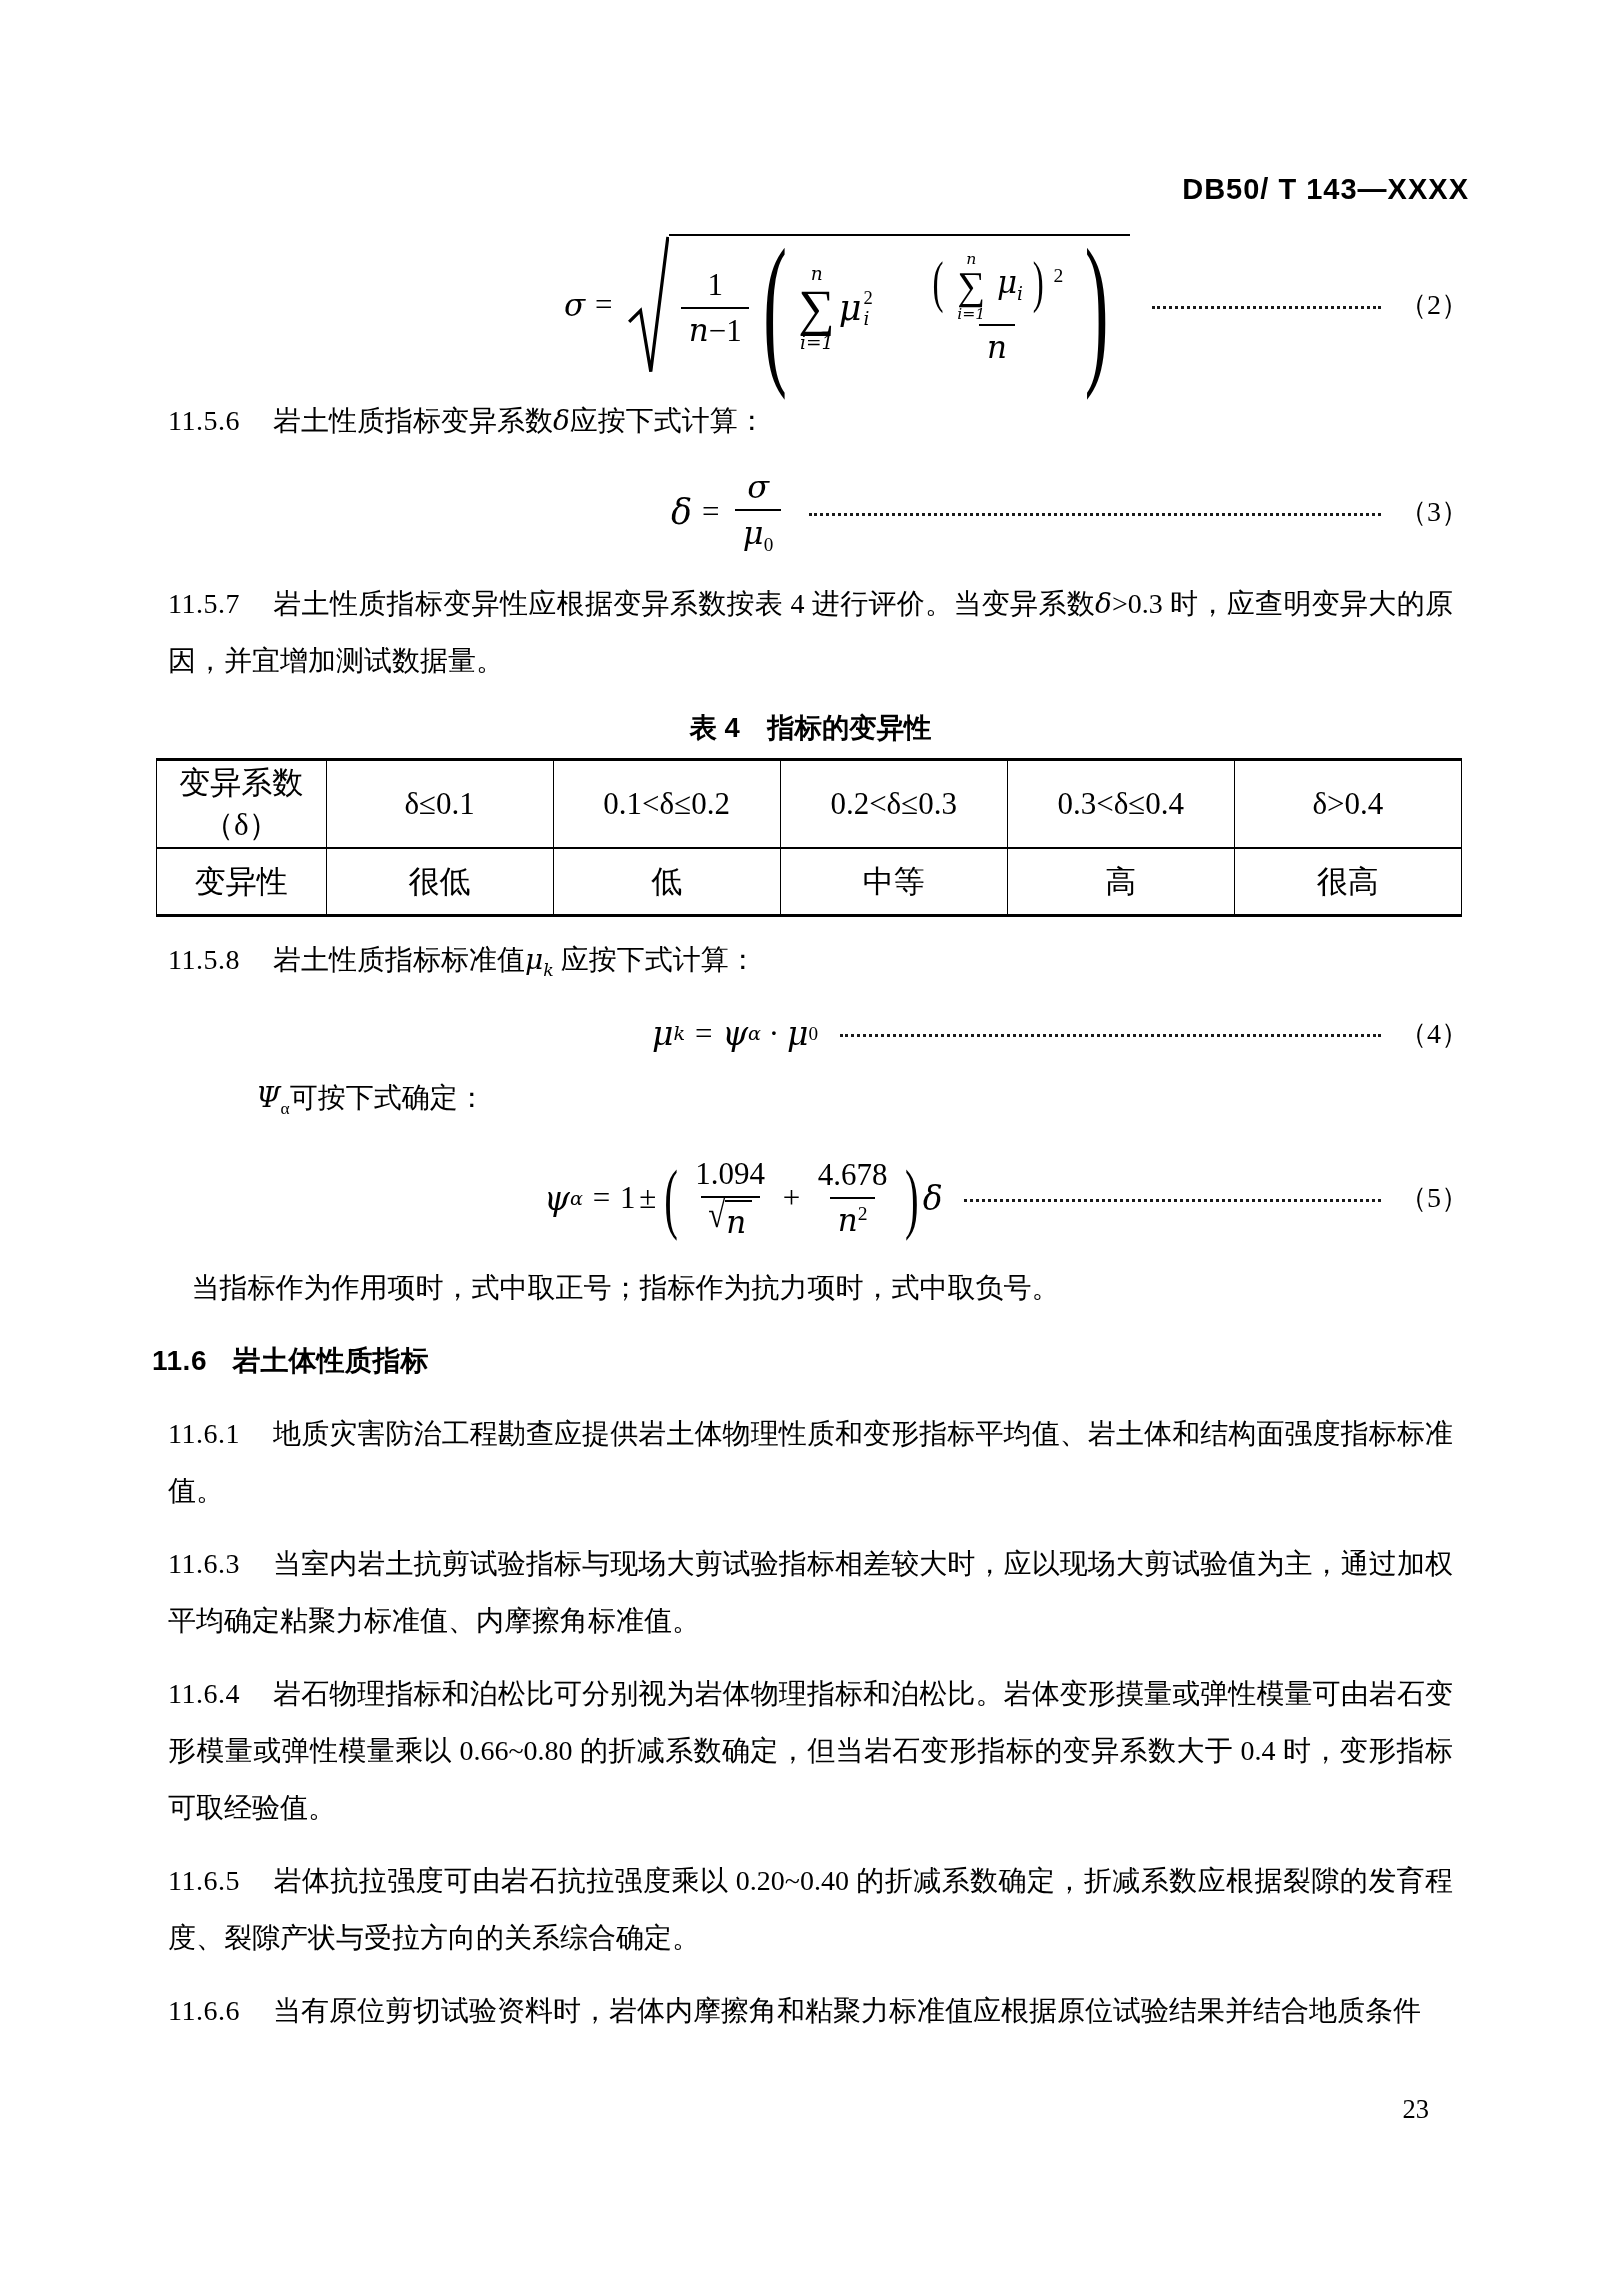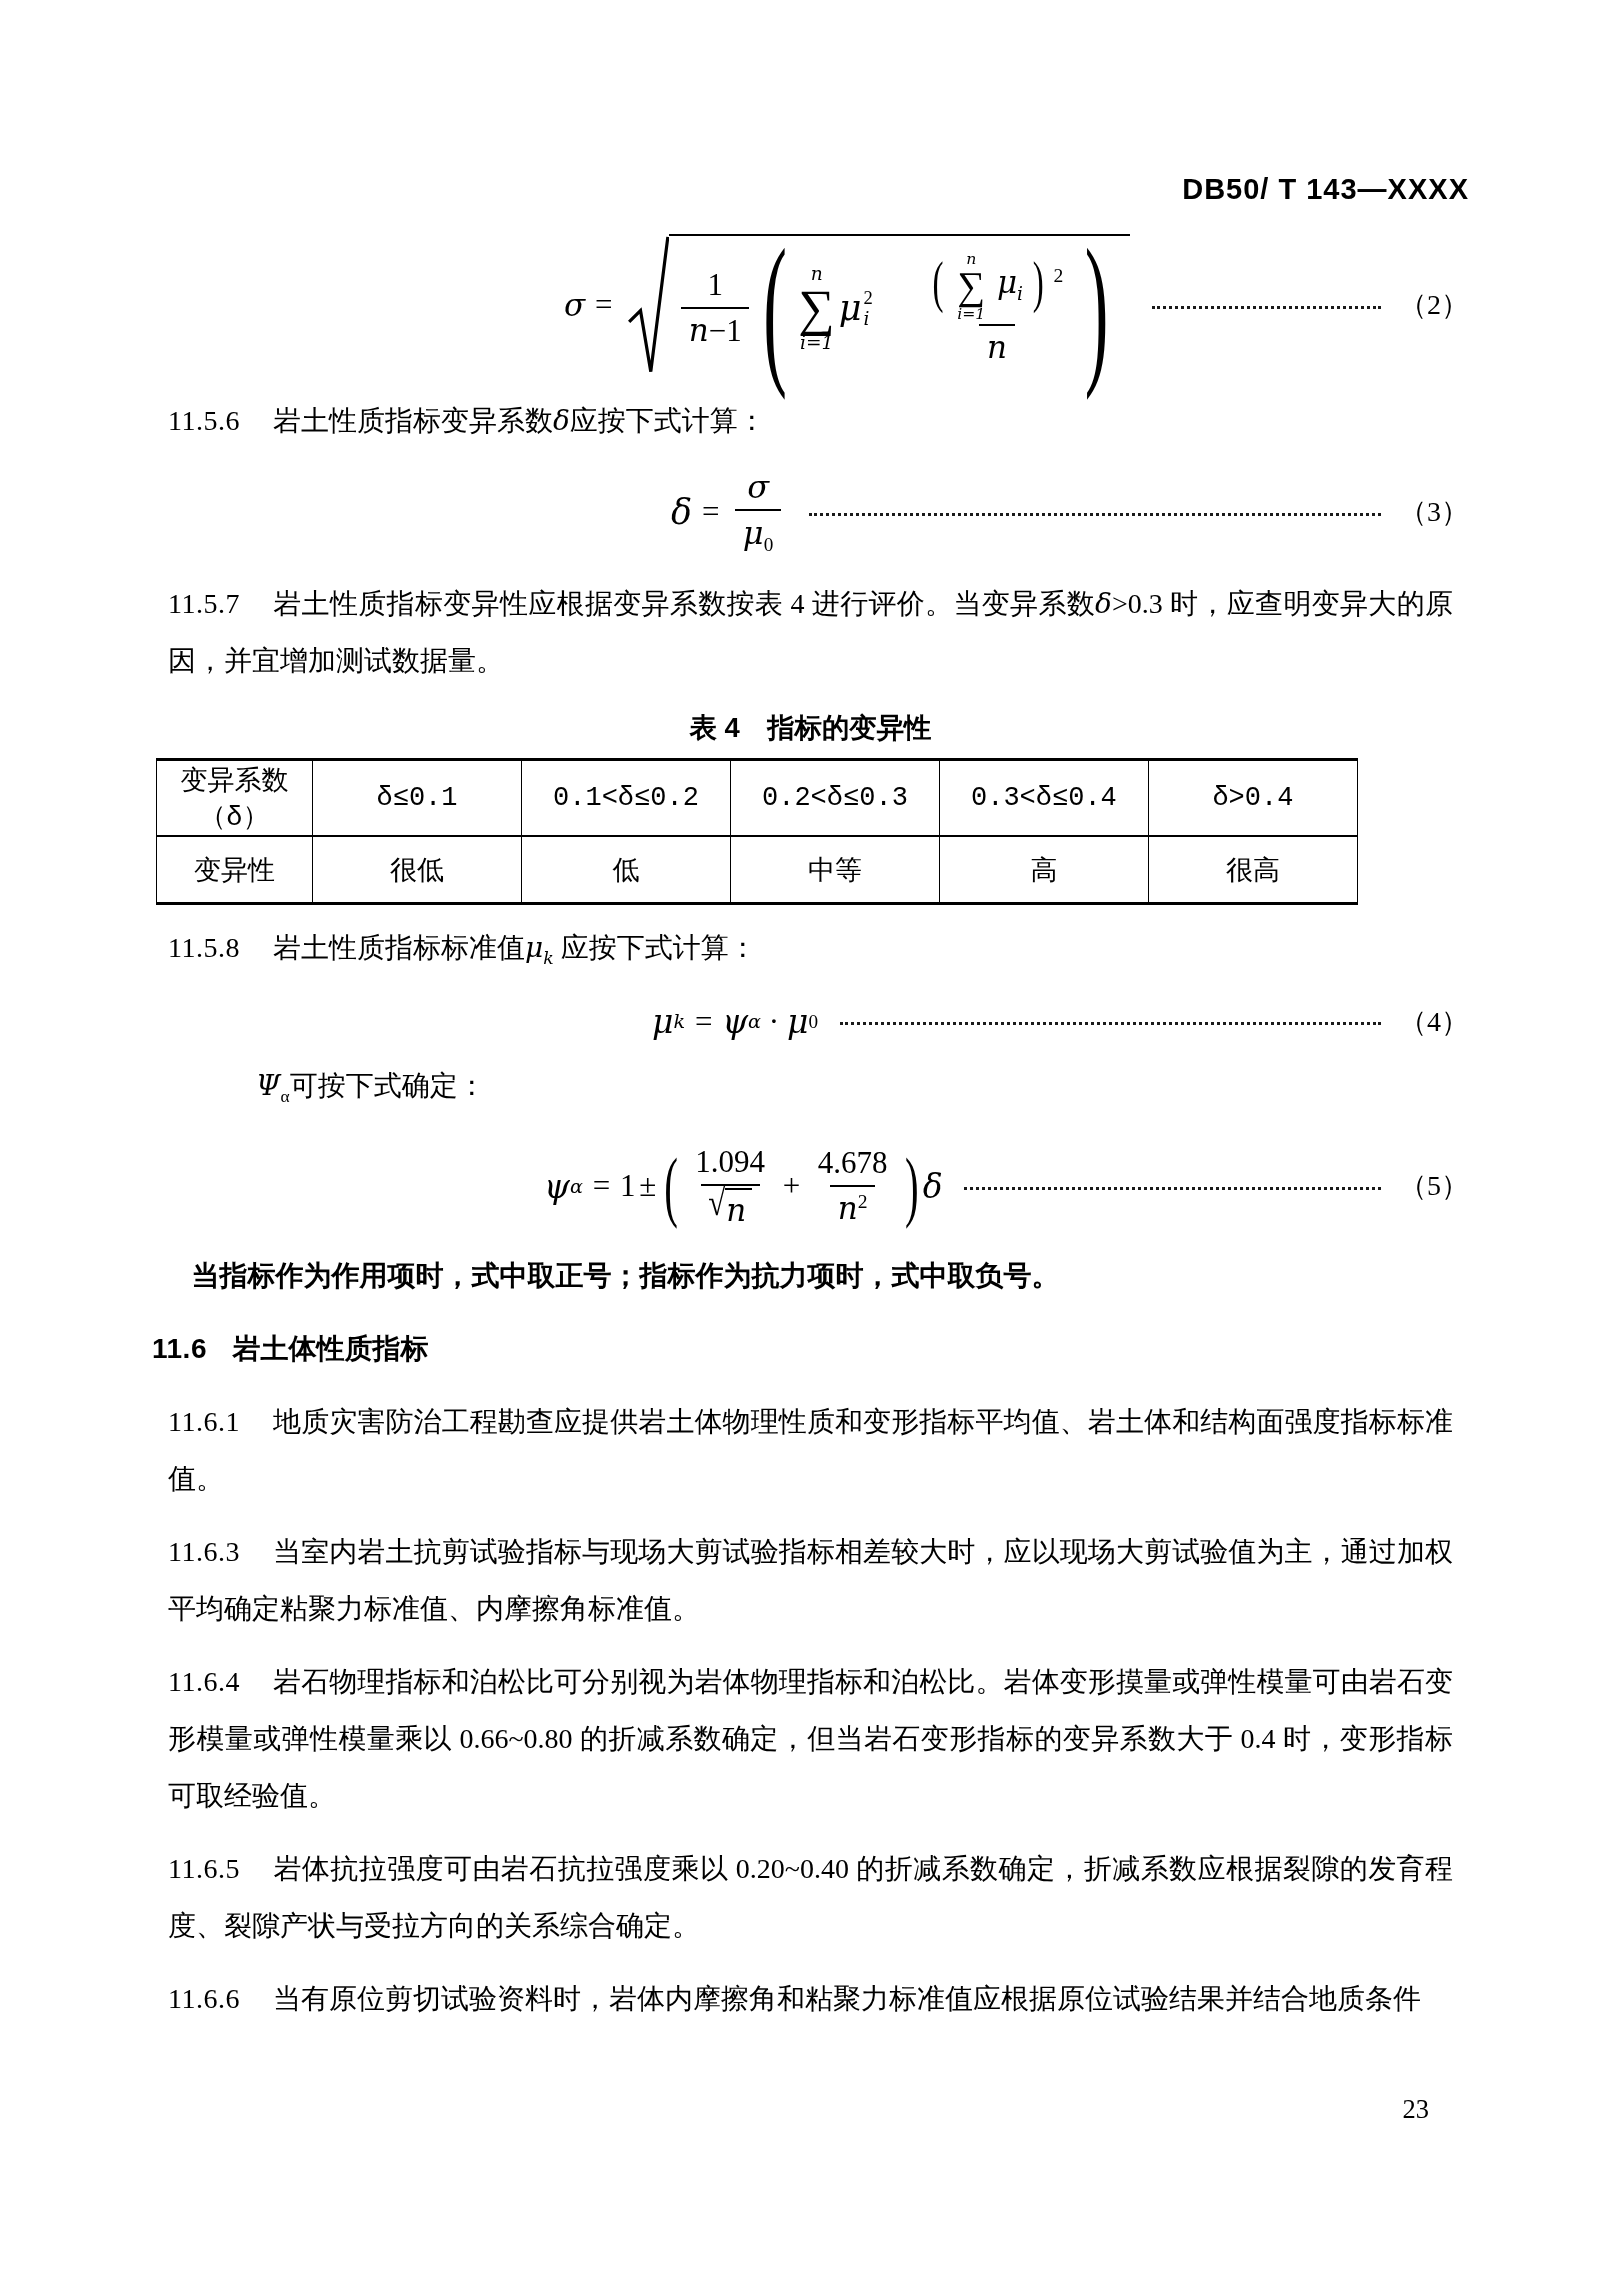--- a/index.html
+++ b/index.html
@@ -19,21 +19,21 @@
   
   p.body-text{margin:16px;font-size:28px;line-height:57px;text-align:justify;}
   .sec-num{display:inline-block;margin-right:33px;letter-spacing:0.5px;}
   .mi{font-style:italic;font-family:"DejaVu Serif","Liberation Serif",serif;}
   .heading{
     font-family:"Liberation Sans","DejaVu Sans",sans-serif;
     font-weight:700;font-size:28px;line-height:57px;margin:5.9px 0 0 0;
   }
   .heading .sec-num{margin-right:25.5px;}
   .indent-psi{padding-left:88px;}
-  .indent-note{padding-left:23.5px;font-weight:bold;}
+  .indent-note{padding-left:23.5px;}
 
   
   .eq{display:flex;align-items:center;font-size:31px;}
   .eq .leader{flex:1;height:0;border-bottom:3.9px dotted #1a1a1a;margin:0 17.6px 0 21.6px;position:relative;top:2px;}
   .eq .eqno{font-size:28px;white-space:nowrap;}
   .eq .rel{margin:0 9.8px;}
   .eq-f2{padding-left:412px;margin-top:27.4px;}
   .eq-f3{padding-left:519px;margin:3.9px 0;}
   .eq-f4{padding-left:500px;margin:3.9px 0;}
   .eq-f5{padding-left:392px;margin:5.9px 0;}
@@ -64,22 +64,22 @@
   .rad-sm{display:inline-flex;align-items:flex-start;}
   .rad-glyph{font-size:31px;transform:scaleY(1.2);transform-origin:bottom;}
   .ov{border-top:2.5px solid #000;padding:1px 5.9px 0 1px;}
 
   
   .tbl-caption{
     text-align:center;font-family:Liberation Sans, sans-serif;
     font-weight:700;font-size:27.4px;line-height:45px;margin-top:11.8px;
   }
   table.t4{
-    border-collapse:collapse;width:1202px;margin:7.8px 0 0 3.9px;table-layout:fixed;
-    font-size:27px;border-top:3.4px solid #000;border-bottom:3.4px solid #000;font-family:Liberation Mono, monospace;
+    border-collapse:collapse;width:1306px;margin:7.8px 0 0 3.9px;table-layout:fixed;
+    font-size:31px;border-top:3.4px solid #000;border-bottom:3.4px solid #000;
   }
   .t4 td{border:1.5px solid #000;text-align:center;height:63px;vertical-align:middle;}
   .t4 tr:first-child td{border-bottom:2.5px solid #000;}
   .t4 col.c0{width:13%;}
   .t4 col.c{width:17.4%;}
 
   .page-no{position:absolute;right:192px;top:2094px;font-size:26.5px;}
 </style>
 </head>
 <body>

